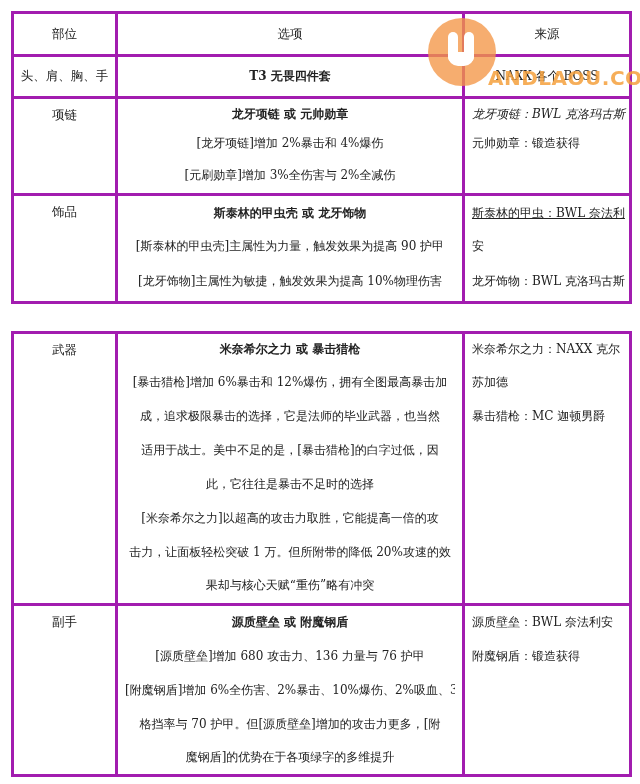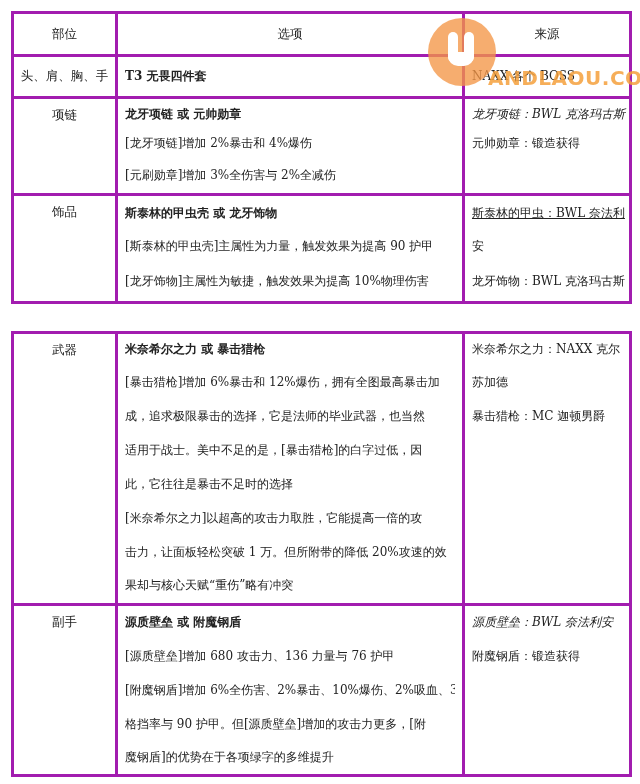--- a/index.html
+++ b/index.html
@@ -13,21 +13,21 @@
     border-collapse: collapse; table-layout: fixed;
   }
   .tbl td {
     border: 3px solid #a21caf; vertical-align: top; padding: 0;
     box-sizing: border-box;
   }
   .col1 { width: 104px; }
   .col2 { width: 347px; }
   .col3 { width: 167px; }
   .c-slot { text-align: center; }
-  .cell-inner { padding: 0 7px; }
+  .cell-inner { padding: 0 7px; text-align: center; }
   .line { height: 35px; line-height: 35px; white-space: nowrap; overflow: hidden; }
   .line.first { height: 34px; line-height: 34px; }
   .bold { font-weight: bold; }
   .hdr td { height: 43px; text-align: center; vertical-align: middle; font-size: 12.5px; }
   .simple td { height: 42px; vertical-align: middle; }
   .simple .c-slot { font-size: 12.5px; }
   .slot-top { padding-top: 8px; text-align: center; font-size: 12.5px; }
   .src-line { height: 35px; line-height: 35px; white-space: nowrap; overflow: hidden; padding: 0 7px; }
 
   
@@ -140,26 +140,26 @@
   </tr>
   <tr style="height:170px;">
     <td>
           <div class="slot-top">副手</div>
         </td>
     <td>
       <div class="cell-inner">
         <div class="line first bold" style="height:30px;line-height:32px;">源质壁垒 或 附魔钢盾</div>
         <div class="line" style="height:35px;line-height:40px;">[源质壁垒]增加 680 攻击力、136 力量与 76 护甲</div>
         <div class="line" style="height:35px;line-height:38px;">[附魔钢盾]增加 6%全伤害、2%暴击、10%爆伤、2%吸血、30%</div>
-        <div class="line" style="height:35px;line-height:36px;">格挡率与 90 护甲。但[源质壁垒]增加的攻击力更多，[附</div>
+        <div class="line" style="height:35px;line-height:36px;">格挡率与 70 护甲。但[源质壁垒]增加的攻击力更多，[附</div>
         <div class="line" style="height:33px;line-height:32px;">魔钢盾]的优势在于各项绿字的多维提升</div>
       </div>
     </td>
     <td>
-      <div class="src-line" style="height:30px;line-height:32px;font-style:italic;">源质壁垒：BWL 奈法利安</div>
+      <div class="src-line" style="height:30px;line-height:32px;">源质壁垒：BWL 奈法利安</div>
       <div class="src-line" style="height:35px;line-height:40px;">附魔钢盾：锻造获得</div>
     </td>
   </tr>
 </tbody>
   </table>
 
 <div class="wm">
   <div class="wm-circle">
     <span class="bar" style="left:20px;top:14px;width:10px;height:30px;"></span>
     <span class="bar" style="left:36px;top:14px;width:10px;height:30px;"></span>

